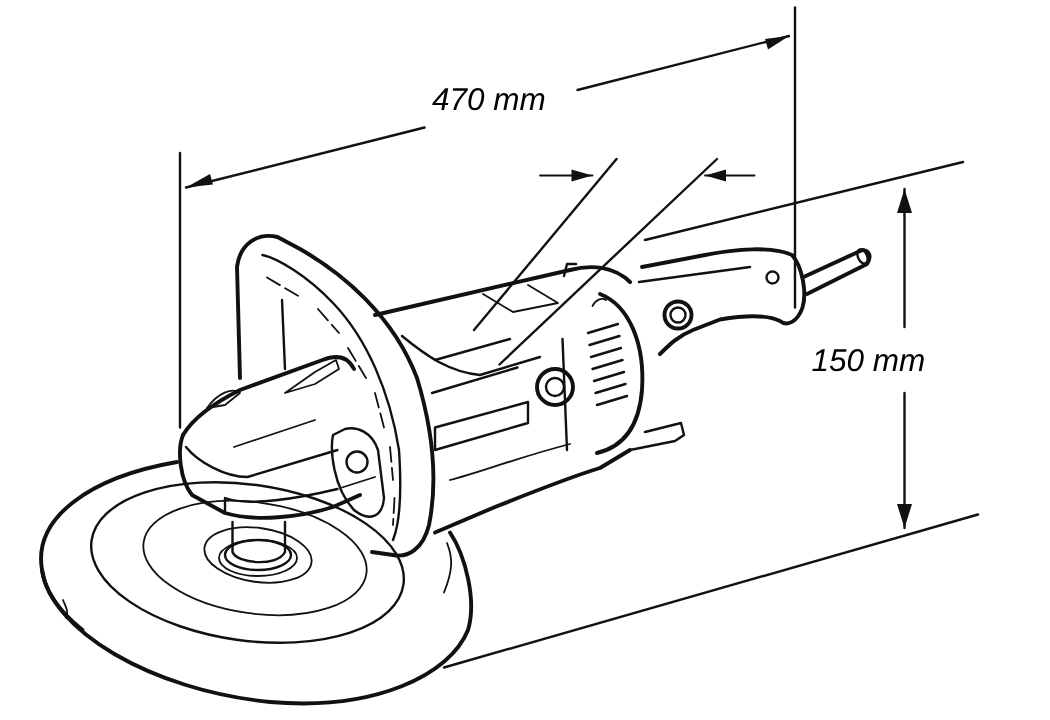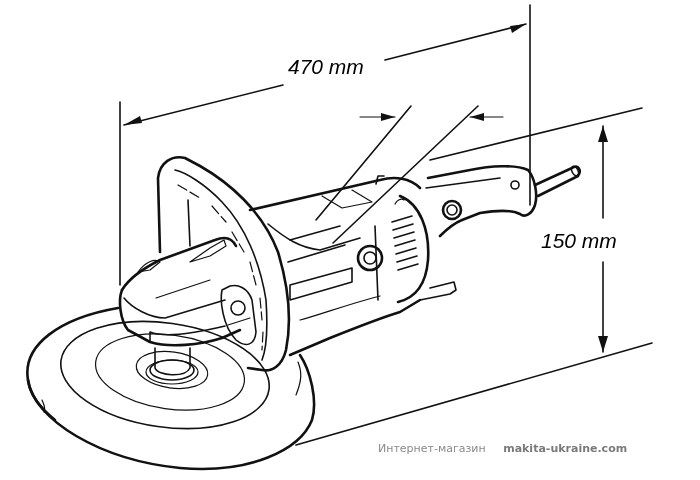--- a/index.html
+++ b/index.html
@@ -117,17 +117,13 @@
 
     <g>
       <path class="ln bold" d="M535,185 L572,168 C578,164 582,170 578,176 L538,196"></path>
       <ellipse class="ln mid" cx="575" cy="171" rx="3" ry="5" transform="rotate(-25 575 171)"></ellipse>
     </g>
   </svg>
 
   <div class="dim-label" style="left:288px; top:56px;">470 mm</div>
   <div class="dim-label" style="left:525px; top:230px;margin-left:16px;">150 mm</div>
 
-  <div class="watermark">
-    <span class="shop">Интернет-магазин</span>
-    <span class="site">makita-ukraine.com</span>
-  </div>
 </div>
 
 </body></html>

